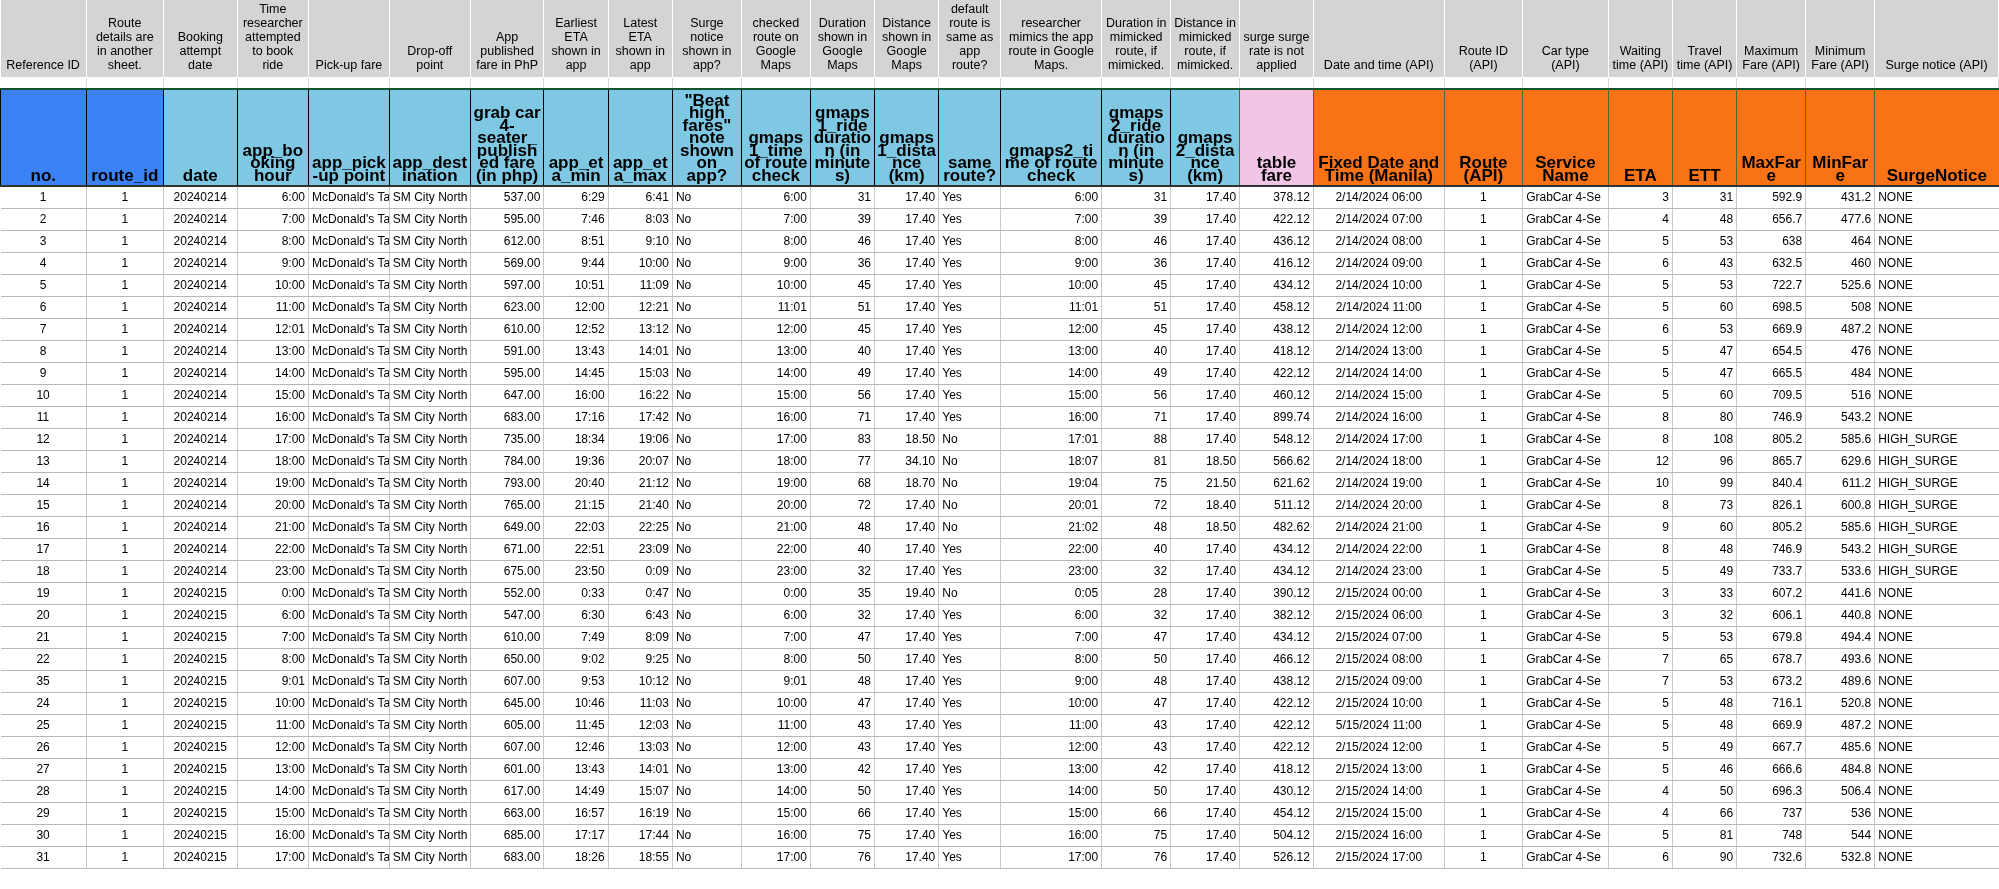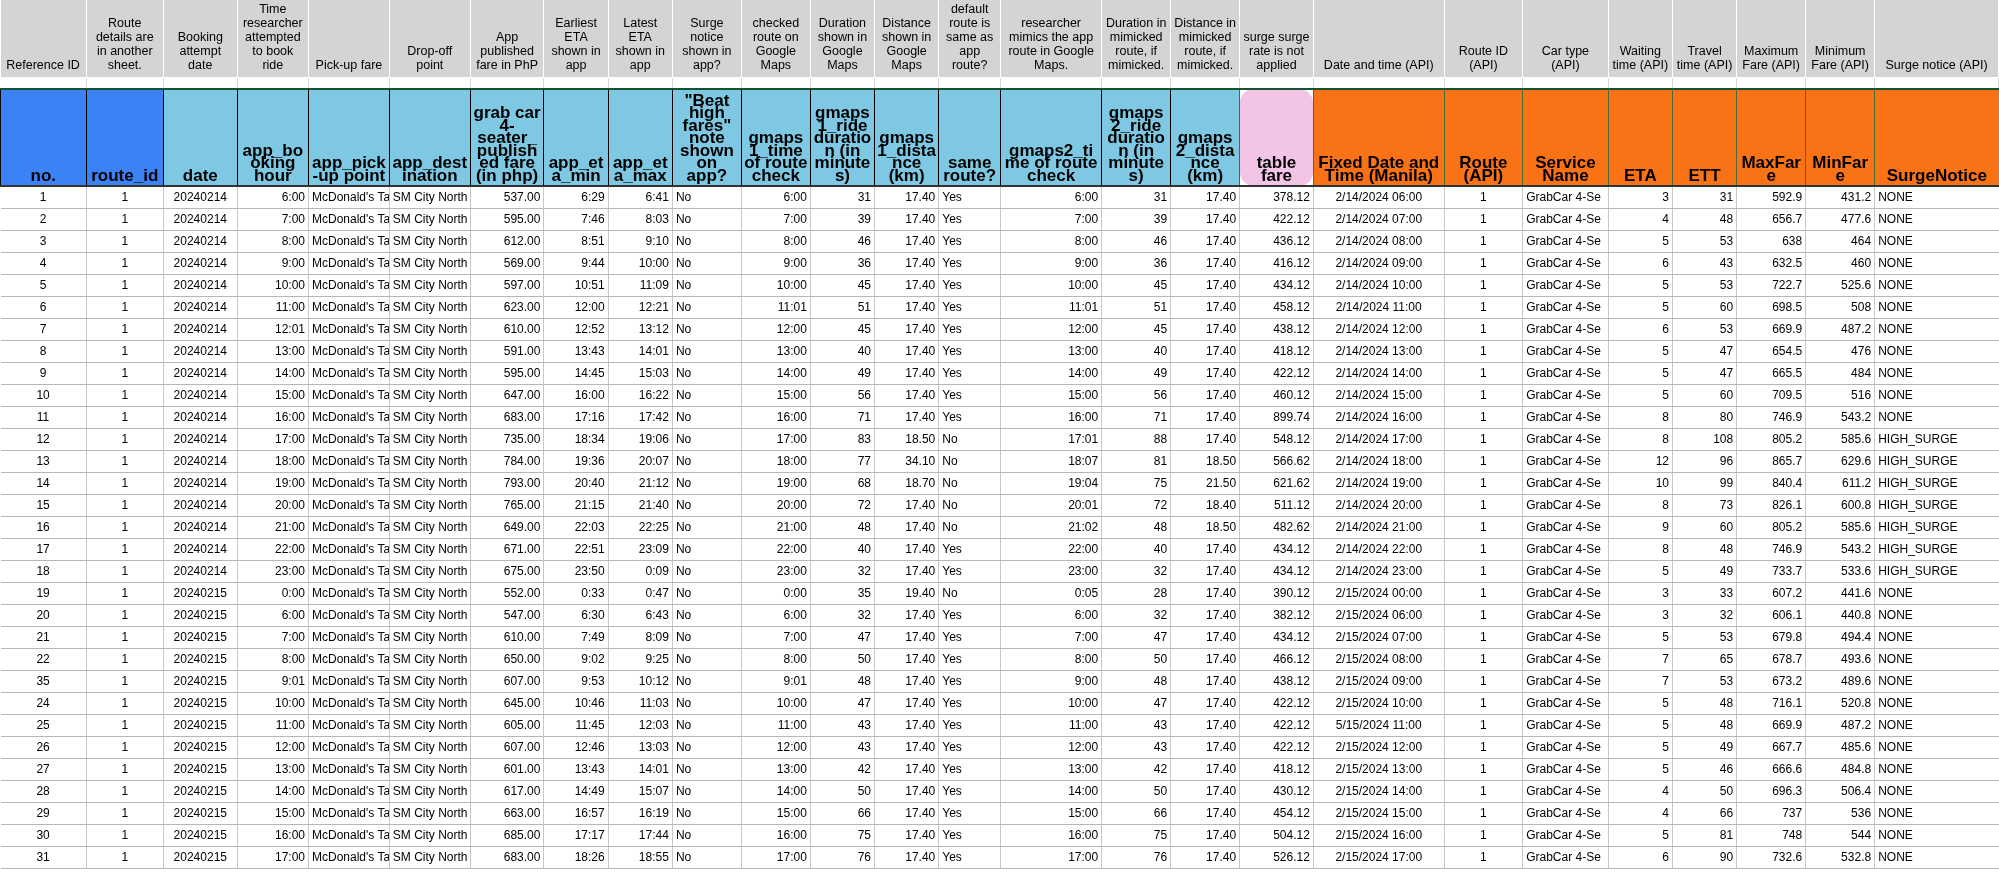--- a/index.html
+++ b/index.html
@@ -68,21 +68,21 @@
     border-bottom: 2px solid #333333;
     height: 90px;
     margin-left: 36px;
   }
   .c-grey   { background: #3b82f6; }
   .c-blue   { background: #7ec8e3; }
   .c-pink   { background: #f2c4e6; }
   .c-green  { background: #f97316; }
 
   tr.hdr-field td.c-green { border-left: 1px solid #4a6b3a; }
-  tr.hdr-field td.c-pink  { border-left: 1px solid #4a6b3a; border-radius: 14px; }
+  tr.hdr-field td.c-pink  { border-left: 1px solid #4a6b3a; }
 
   
   tr.data td {
     background: #ffffff;
     height: 21px;
     font-size: 12px;
     line-height: 21px;
     padding: 0 3px;
     border-bottom: 1px solid #b7b7b7;
     border-left: 1px solid #c8c8c8;

